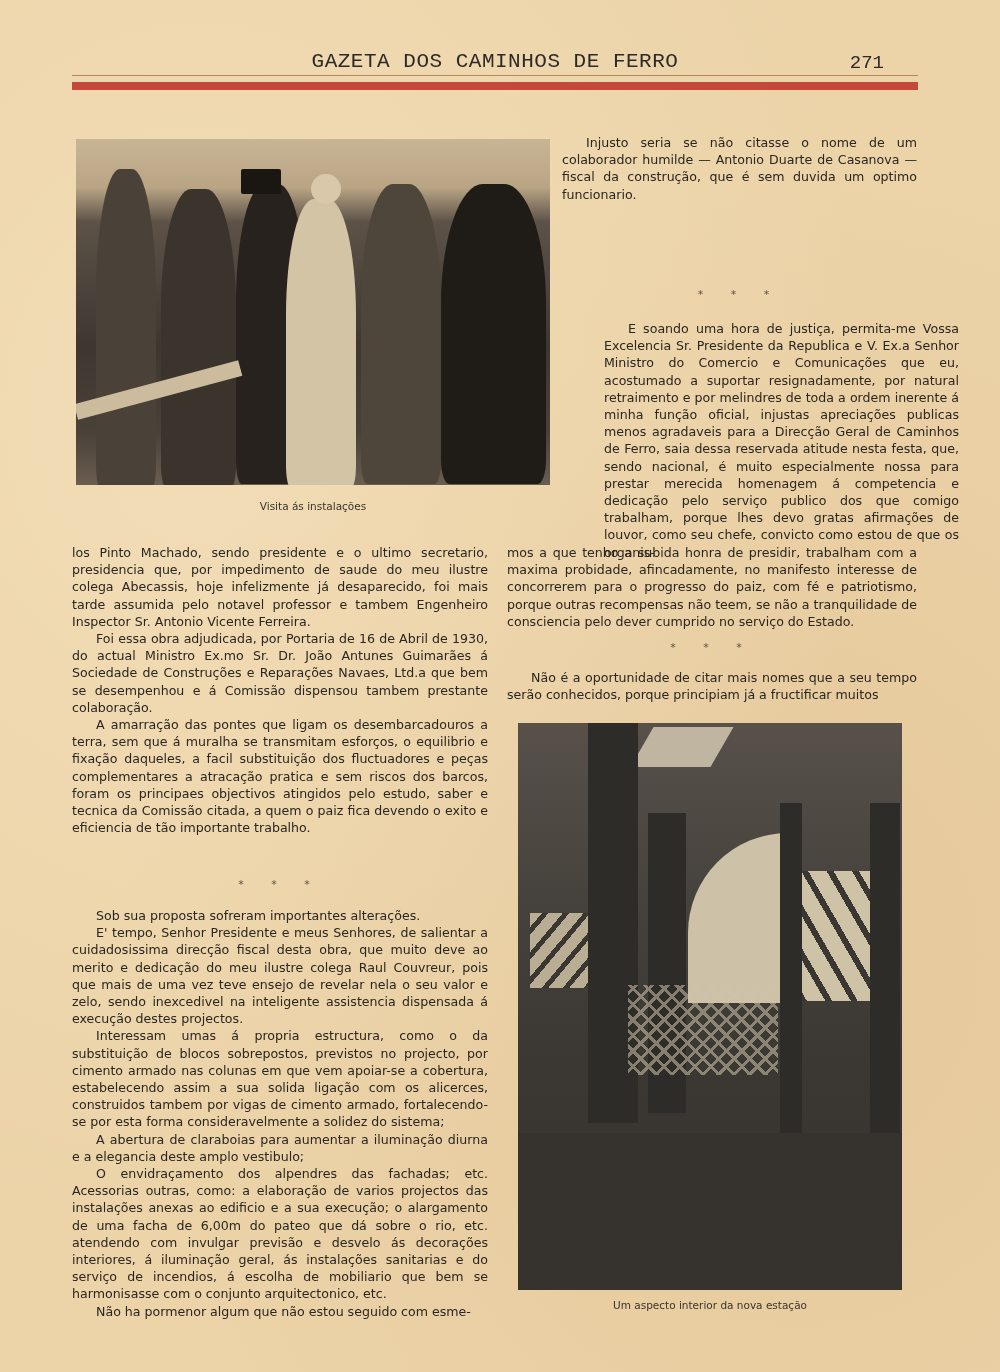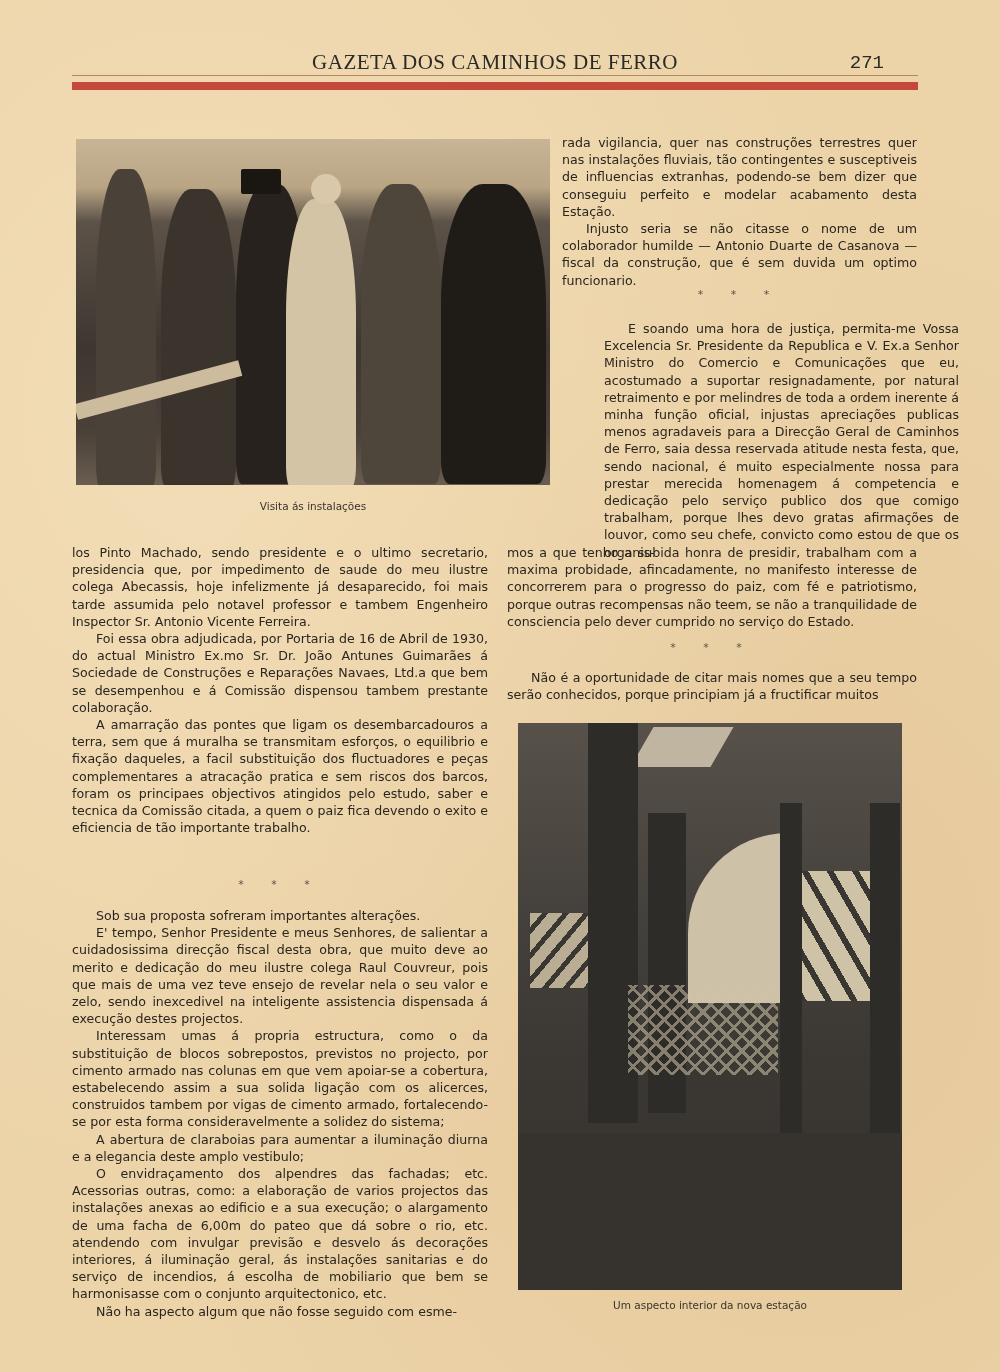--- a/index.html
+++ b/index.html
@@ -10,21 +10,21 @@
         radial-gradient(ellipse at 20% 30%, rgba(255,240,210,0.35), transparent 60%),
         radial-gradient(ellipse at 80% 70%, rgba(210,170,120,0.25), transparent 60%);
       font-family: "DejaVu Sans", sans-serif;
       color: #2a2620;
     }
     .header {
       position: absolute; left: 72px; top: 50px; width: 846px; height: 28px;
     }
     .header-title {
       position: absolute; left: 0; right: 0; top: 0; text-align: center;
-      font-family: Liberation Serif, serif; font-size: 21px; letter-spacing: 0.5px;
+      font-family: Liberation Mono, monospace; font-size: 21px; letter-spacing: 0.5px;
       color: #2c2a26;
     }
     .page-number {
       position: absolute; right: 34px; top: 2px;
       font-family: Liberation Mono, monospace; font-size: 19px; color: #2c2a26;
     }
     .rule-thin { position: absolute; left: 72px; top: 75px; width: 846px; height: 1px; background: #b8855e; }
     .rule-red { position: absolute; left: 72px; top: 82px; width: 846px; height: 8px; background: #c4493a; }
 
     .text-block {
@@ -103,21 +103,20 @@
   <div class="fig" style="left:210px;top:60px;width:70px;height:290px;background:#d3c4a5;"></div>
   <div class="fig" style="left:285px;top:45px;width:80px;height:300px;background:#4f463b;"></div>
   <div class="fig" style="left:365px;top:45px;width:105px;height:300px;background:#1f1b17;"></div>
   <div class="fig" style="left:235px;top:35px;width:30px;height:30px;background:#d9c9aa;border-radius:50%;"></div>
   <div class="fig" style="left:165px;top:30px;width:40px;height:25px;background:#1a1612;border-radius:2px;"></div>
   <div class="rail"></div>
 </div>
 <div class="caption" style="left:76px;top:500px;width:474px;text-align:center;">Visita ás instalações</div>
 
 <div class="text-block" style="left:562px;top:134px;width:355px;">
-  <p class="noindent">rada vigilancia, quer nas construções terrestres quer nas instalações fluviais, tão contingentes e susceptiveis de influencias extranhas, podendo-se bem dizer que conseguiu perfeito e modelar acabamento desta Estação.</p>
   <p>Injusto seria se não citasse o nome de um colaborador humilde — Antonio Duarte de Casanova — fiscal da construção, que é sem duvida um optimo funcionario.</p>
 </div>
 <div class="stars" style="left:562px;top:288px;width:355px;">* * *</div>
 
 <div class="text-block" style="left:562px;top:320px;width:355px;">
   
 </div>
 <div class="text-block" style="left:562px;top:320px;width:355px;margin-left:42px;">
   <p id="justice-upper">E soando uma hora de justiça, permita-me Vossa Excelencia Sr. Presidente da Republica e V. Ex.a Senhor Ministro do Comercio e Comunicações que eu, acostumado a suportar resignadamente, por natural retraimento e por melindres de toda a ordem inerente á minha função oficial, injustas apreciações publicas menos agradaveis para a Direcção Geral de Caminhos de Ferro, saia dessa reservada atitude nesta festa, que, sendo nacional, é muito especialmente nossa para prestar merecida homenagem á competencia e dedicação pelo serviço publico dos que comigo trabalham, porque lhes devo gratas afirmações de louvor, como seu chefe, convicto como estou de que os organis-</p>
 </div>
@@ -149,14 +148,14 @@
   <p>Foi essa obra adjudicada, por Portaria de 16 de Abril de 1930, do actual Ministro Ex.mo Sr. Dr. João Antunes Guimarães á Sociedade de Construções e Reparações Navaes, Ltd.a que bem se desempenhou e á Comissão dispensou tambem prestante colaboração.</p>
   <p>A amarração das pontes que ligam os desembarcadouros a terra, sem que á muralha se transmitam esforços, o equilibrio e fixação daqueles, a facil substituição dos fluctuadores e peças complementares a atracação pratica e sem riscos dos barcos, foram os principaes objectivos atingidos pelo estudo, saber e tecnica da Comissão citada, a quem o paiz fica devendo o exito e eficiencia de tão importante trabalho.</p>
 </div>
 <div class="stars" style="left:72px;top:878px;width:416px;">* * *</div>
 <div class="text-block" style="left:72px;top:907px;width:416px;">
   <p>Sob sua proposta sofreram importantes alterações.</p>
   <p>E' tempo, Senhor Presidente e meus Senhores, de salientar a cuidadosissima direcção fiscal desta obra, que muito deve ao merito e dedicação do meu ilustre colega Raul Couvreur, pois que mais de uma vez teve ensejo de revelar nela o seu valor e zelo, sendo inexcedivel na inteligente assistencia dispensada á execução destes projectos.</p>
   <p>Interessam umas á propria estructura, como o da substituição de blocos sobrepostos, previstos no projecto, por cimento armado nas colunas em que vem apoiar-se a cobertura, estabelecendo assim a sua solida ligação com os alicerces, construidos tambem por vigas de cimento armado, fortalecendo-se por esta forma consideravelmente a solidez do sistema;</p>
   <p>A abertura de claraboias para aumentar a iluminação diurna e a elegancia deste amplo vestibulo;</p>
   <p>O envidraçamento dos alpendres das fachadas; etc. Acessorias outras, como: a elaboração de varios projectos das instalações anexas ao edificio e a sua execução; o alargamento de uma facha de 6,00m do pateo que dá sobre o rio, etc. atendendo com invulgar previsão e desvelo ás decorações interiores, á iluminação geral, ás instalações sanitarias e do serviço de incendios, á escolha de mobiliario que bem se harmonisasse com o conjunto arquitectonico, etc.</p>
-  <p>Não ha aspecto algum que não fosse seguido com esme-</p>
+  <p>Não ha pormenor algum que não estou seguido com esme-</p>
 </div>
 
 </body></html>

